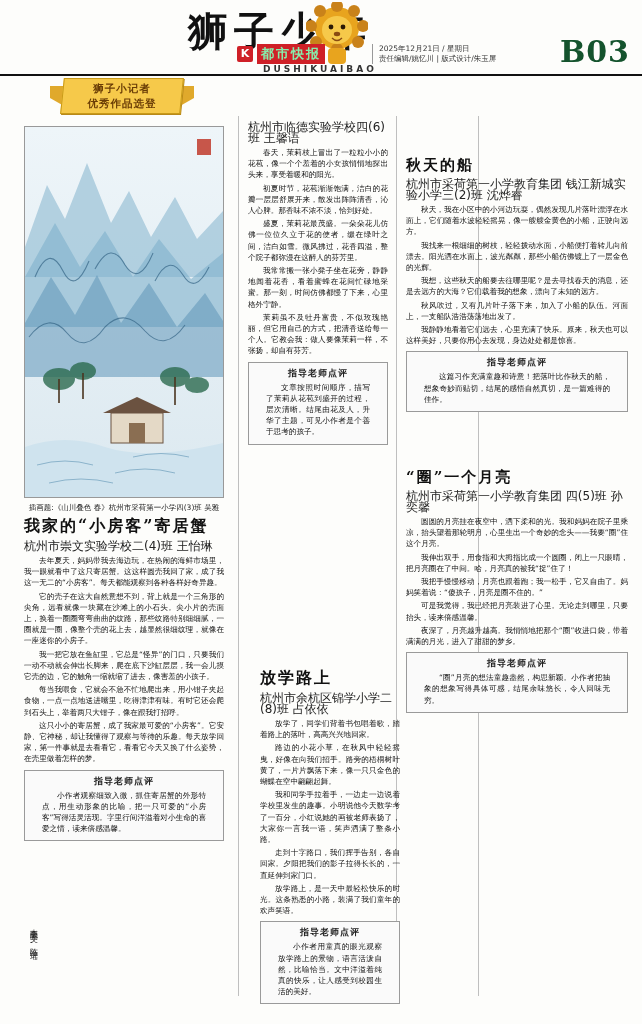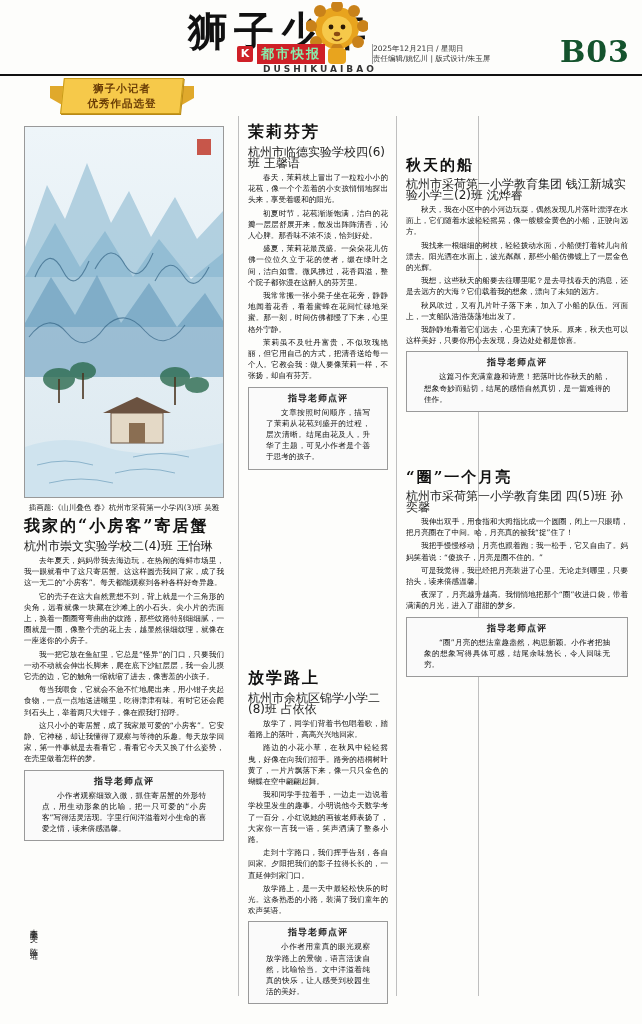--- a/index.html
+++ b/index.html
@@ -33,21 +33,21 @@
   .brandname{
     background:#cf2027;color:#86efac;font-size:13px;font-weight:bold;
     padding:1px 4px;letter-spacing:2px;
   }
   .brandpinyin{
     position:absolute;left:237px;top:64px;
     font-size:9px;letter-spacing:3px;color:#333;font-weight:bold;margin-left:26px;
   }
   .mast-meta{
     position:absolute;left:372px;top:44px;font-size:7.5px;line-height:10px;color:#333;
-    border-left:1px solid #999;
+    border-left:1px solid #999;padding-left:6px;
   }
   .mast-meta div{white-space:nowrap;}
   .pagenum{
     position:absolute;right:12px;top:34px;
     font-family:"DejaVu Serif","Liberation Serif",serif;
     font-weight:bold;font-size:30px;letter-spacing:1px;color:#14532d;
   }
 
   
   .ribbon{
@@ -228,34 +228,33 @@
       <p class="para">我一把它放在鱼缸里，它总是“怪异”的门口，只要我们一动不动就会伸出长脚来，爬在底下沙缸层层，我一会儿摸它壳的边，它的触角一缩就缩了进去，像害羞的小孩子。</p>
       <p class="para">每当我喂食，它就会不急不忙地爬出来，用小钳子夹起食物，一点一点地送进嘴里，吃得津津有味。有时它还会爬到石头上，举着两只大钳子，像在跟我打招呼。</p>
       <p class="para">这只小小的寄居蟹，成了我家最可爱的“小房客”。它安静、它神秘，却让我懂得了观察与等待的乐趣。每天放学回家，第一件事就是去看看它，看看它今天又换了什么姿势，在壳里做着怎样的梦。</p>
       <div class="teacher-box">
         <div class="teacher-title">指导老师点评</div>
         <p class="para" style="text-indent:15px;">小作者观察细致入微，抓住寄居蟹的外形特点，用生动形象的比喻，把一只可爱的“小房客”写得活灵活现。字里行间洋溢着对小生命的喜爱之情，读来倍感温馨。</p>
       </div>
     </div>
 
     <div class="col" style="left:248px;top:6px;width:140px;">
-      <h2 class="head">茉莉芬芳</h2>
       <div class="byline">杭州市临德实验学校四(6)班 王馨语</div>
       <p class="para">春天，茉莉枝上冒出了一粒粒小小的花苞，像一个个羞着的小女孩悄悄地探出头来，享受着暖和的阳光。</p>
       <p class="para">初夏时节，花苞渐渐饱满，洁白的花瓣一层层舒展开来，散发出阵阵清香，沁人心脾。那香味不浓不淡，恰到好处。</p>
       <p class="para">盛夏，茉莉花最茂盛。一朵朵花儿仿佛一位位久立于花的使者，缀在绿叶之间，洁白如雪。微风拂过，花香四溢，整个院子都弥漫在这醉人的芬芳里。</p>
       <p class="para">我常常搬一张小凳子坐在花旁，静静地闻着花香，看着蜜蜂在花间忙碌地采蜜。那一刻，时间仿佛都慢了下来，心里格外宁静。</p>
       <p class="para">茉莉虽不及牡丹富贵，不似玫瑰艳丽，但它用自己的方式，把清香送给每一个人。它教会我：做人要像茉莉一样，不张扬，却自有芬芳。</p>
       <div class="teacher-box">
         <div class="teacher-title">指导老师点评</div>
         <p class="para">文章按照时间顺序，描写了茉莉从花苞到盛开的过程，层次清晰。结尾由花及人，升华了主题，可见小作者是个善于思考的孩子。</p>
       </div>
     </div>
 
-    <div class="col" style="left:248px;top:552px;width:140px;">
+    <div class="col" style="left:260px;top:552px;width:140px;">
       <h2 class="head">放学路上</h2>
       <div class="byline">杭州市余杭区锦学小学二(8)班 占依依</div>
       <p class="para">放学了，同学们背着书包唱着歌，踏着路上的落叶，高高兴兴地回家。</p>
       <p class="para">路边的小花小草，在秋风中轻轻摇曳，好像在向我们招手。路旁的梧桐树叶黄了，一片片飘落下来，像一只只金色的蝴蝶在空中翩翩起舞。</p>
       <p class="para">我和同学手拉着手，一边走一边说着学校里发生的趣事。小明说他今天数学考了一百分，小红说她的画被老师表扬了，大家你一言我一语，笑声洒满了整条小路。</p>
       <p class="para">走到十字路口，我们挥手告别，各自回家。夕阳把我们的影子拉得长长的，一直延伸到家门口。</p>
       <p class="para">放学路上，是一天中最轻松快乐的时光。这条熟悉的小路，装满了我们童年的欢声笑语。</p>
       <div class="teacher-box">
         <div class="teacher-title">指导老师点评</div>
         <p class="para">小作者用童真的眼光观察放学路上的景物，语言活泼自然，比喻恰当。文中洋溢着纯真的快乐，让人感受到校园生活的美好。</p>
@@ -272,20 +271,21 @@
       <p class="para">我静静地看着它们远去，心里充满了快乐。原来，秋天也可以这样美好，只要你用心去发现，身边处处都是惊喜。</p>
       <div class="teacher-box">
         <div class="teacher-title">指导老师点评</div>
         <p class="para">这篇习作充满童趣和诗意！把落叶比作秋天的船，想象奇妙而贴切，结尾的感悟自然真切，是一篇难得的佳作。</p>
       </div>
     </div>
 
     <div class="col" style="left:406px;top:352px;width:222px;">
       <h2 class="head small">“圈”一个月亮</h2>
       <div class="byline">杭州市采荷第一小学教育集团 四(5)班 孙奕馨</div>
+      <p class="para">圆圆的月亮挂在夜空中，洒下柔和的光。我和妈妈在院子里乘凉，抬头望着那轮明月，心里生出一个奇妙的念头——我要“圈”住这个月亮。</p>
       <p class="para">我伸出双手，用食指和大拇指比成一个圆圈，闭上一只眼睛，把月亮圈在了中间。哈，月亮真的被我“捉”住了！</p>
       <p class="para">我把手慢慢移动，月亮也跟着跑；我一松手，它又自由了。妈妈笑着说：“傻孩子，月亮是圈不住的。”</p>
       <p class="para">可是我觉得，我已经把月亮装进了心里。无论走到哪里，只要抬头，读来倍感温馨。</p>
       <p class="para">夜深了，月亮越升越高。我悄悄地把那个“圈”收进口袋，带着满满的月光，进入了甜甜的梦乡。</p>
       <div class="teacher-box">
         <div class="teacher-title">指导老师点评</div>
         <p class="para">“圈”月亮的想法童趣盎然，构思新颖。小作者把抽象的想象写得具体可感，结尾余味悠长，令人回味无穷。</p>
       </div>
     </div>
 

